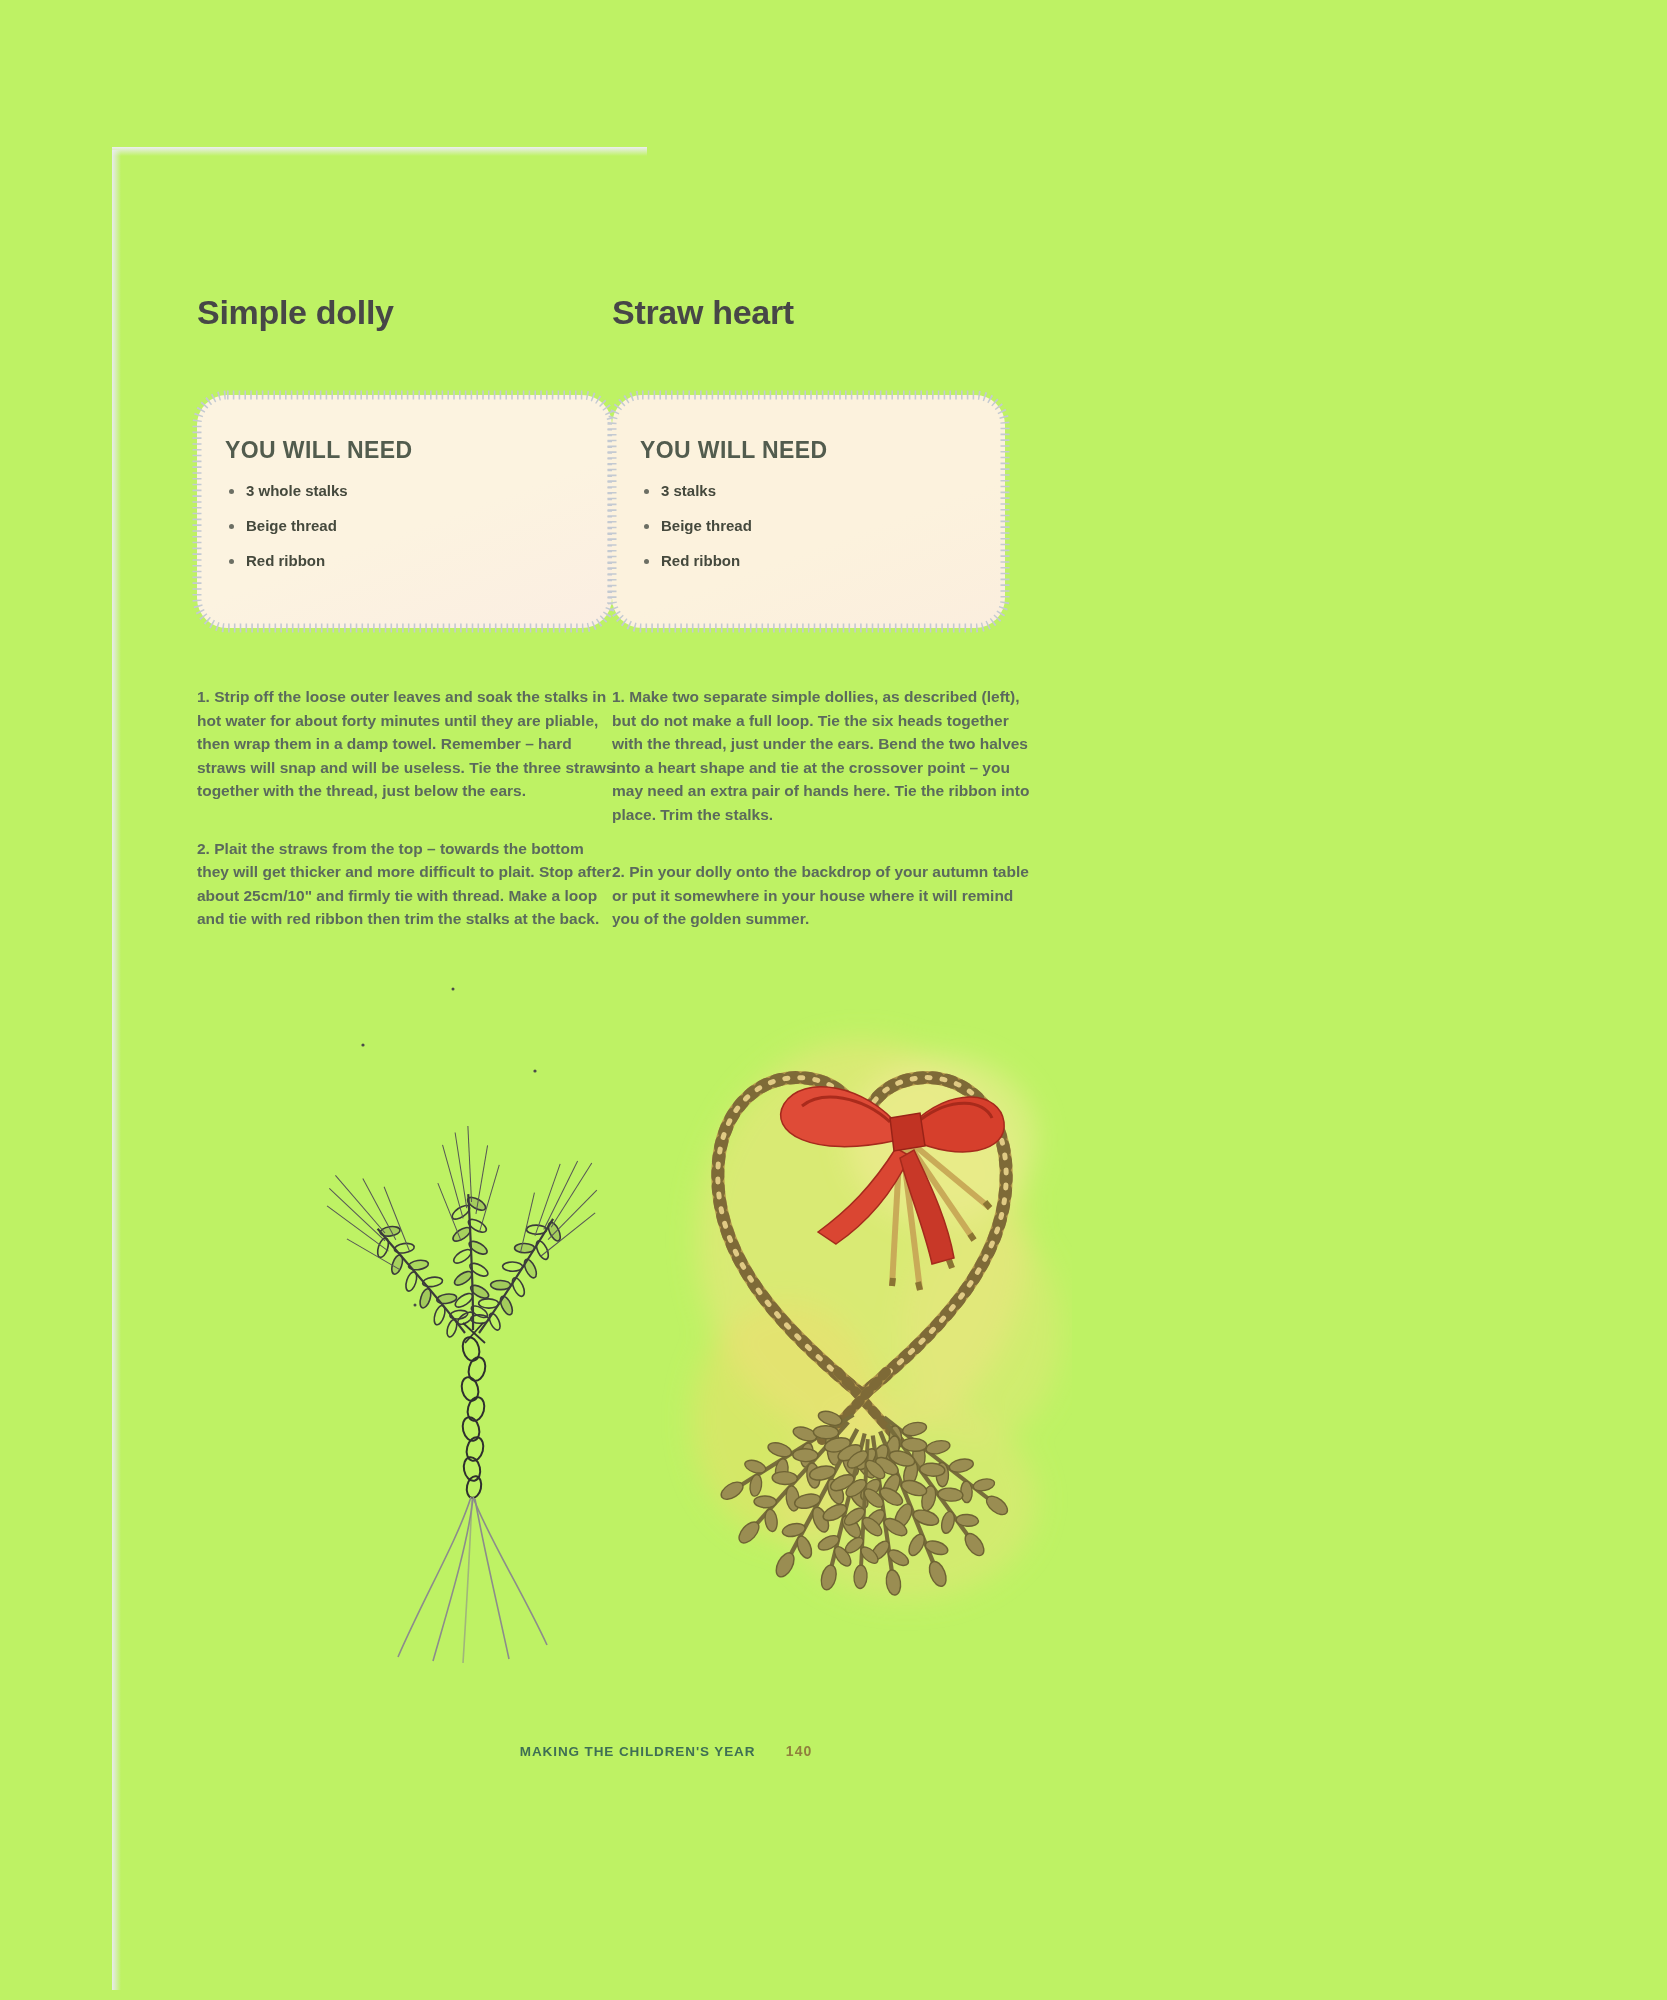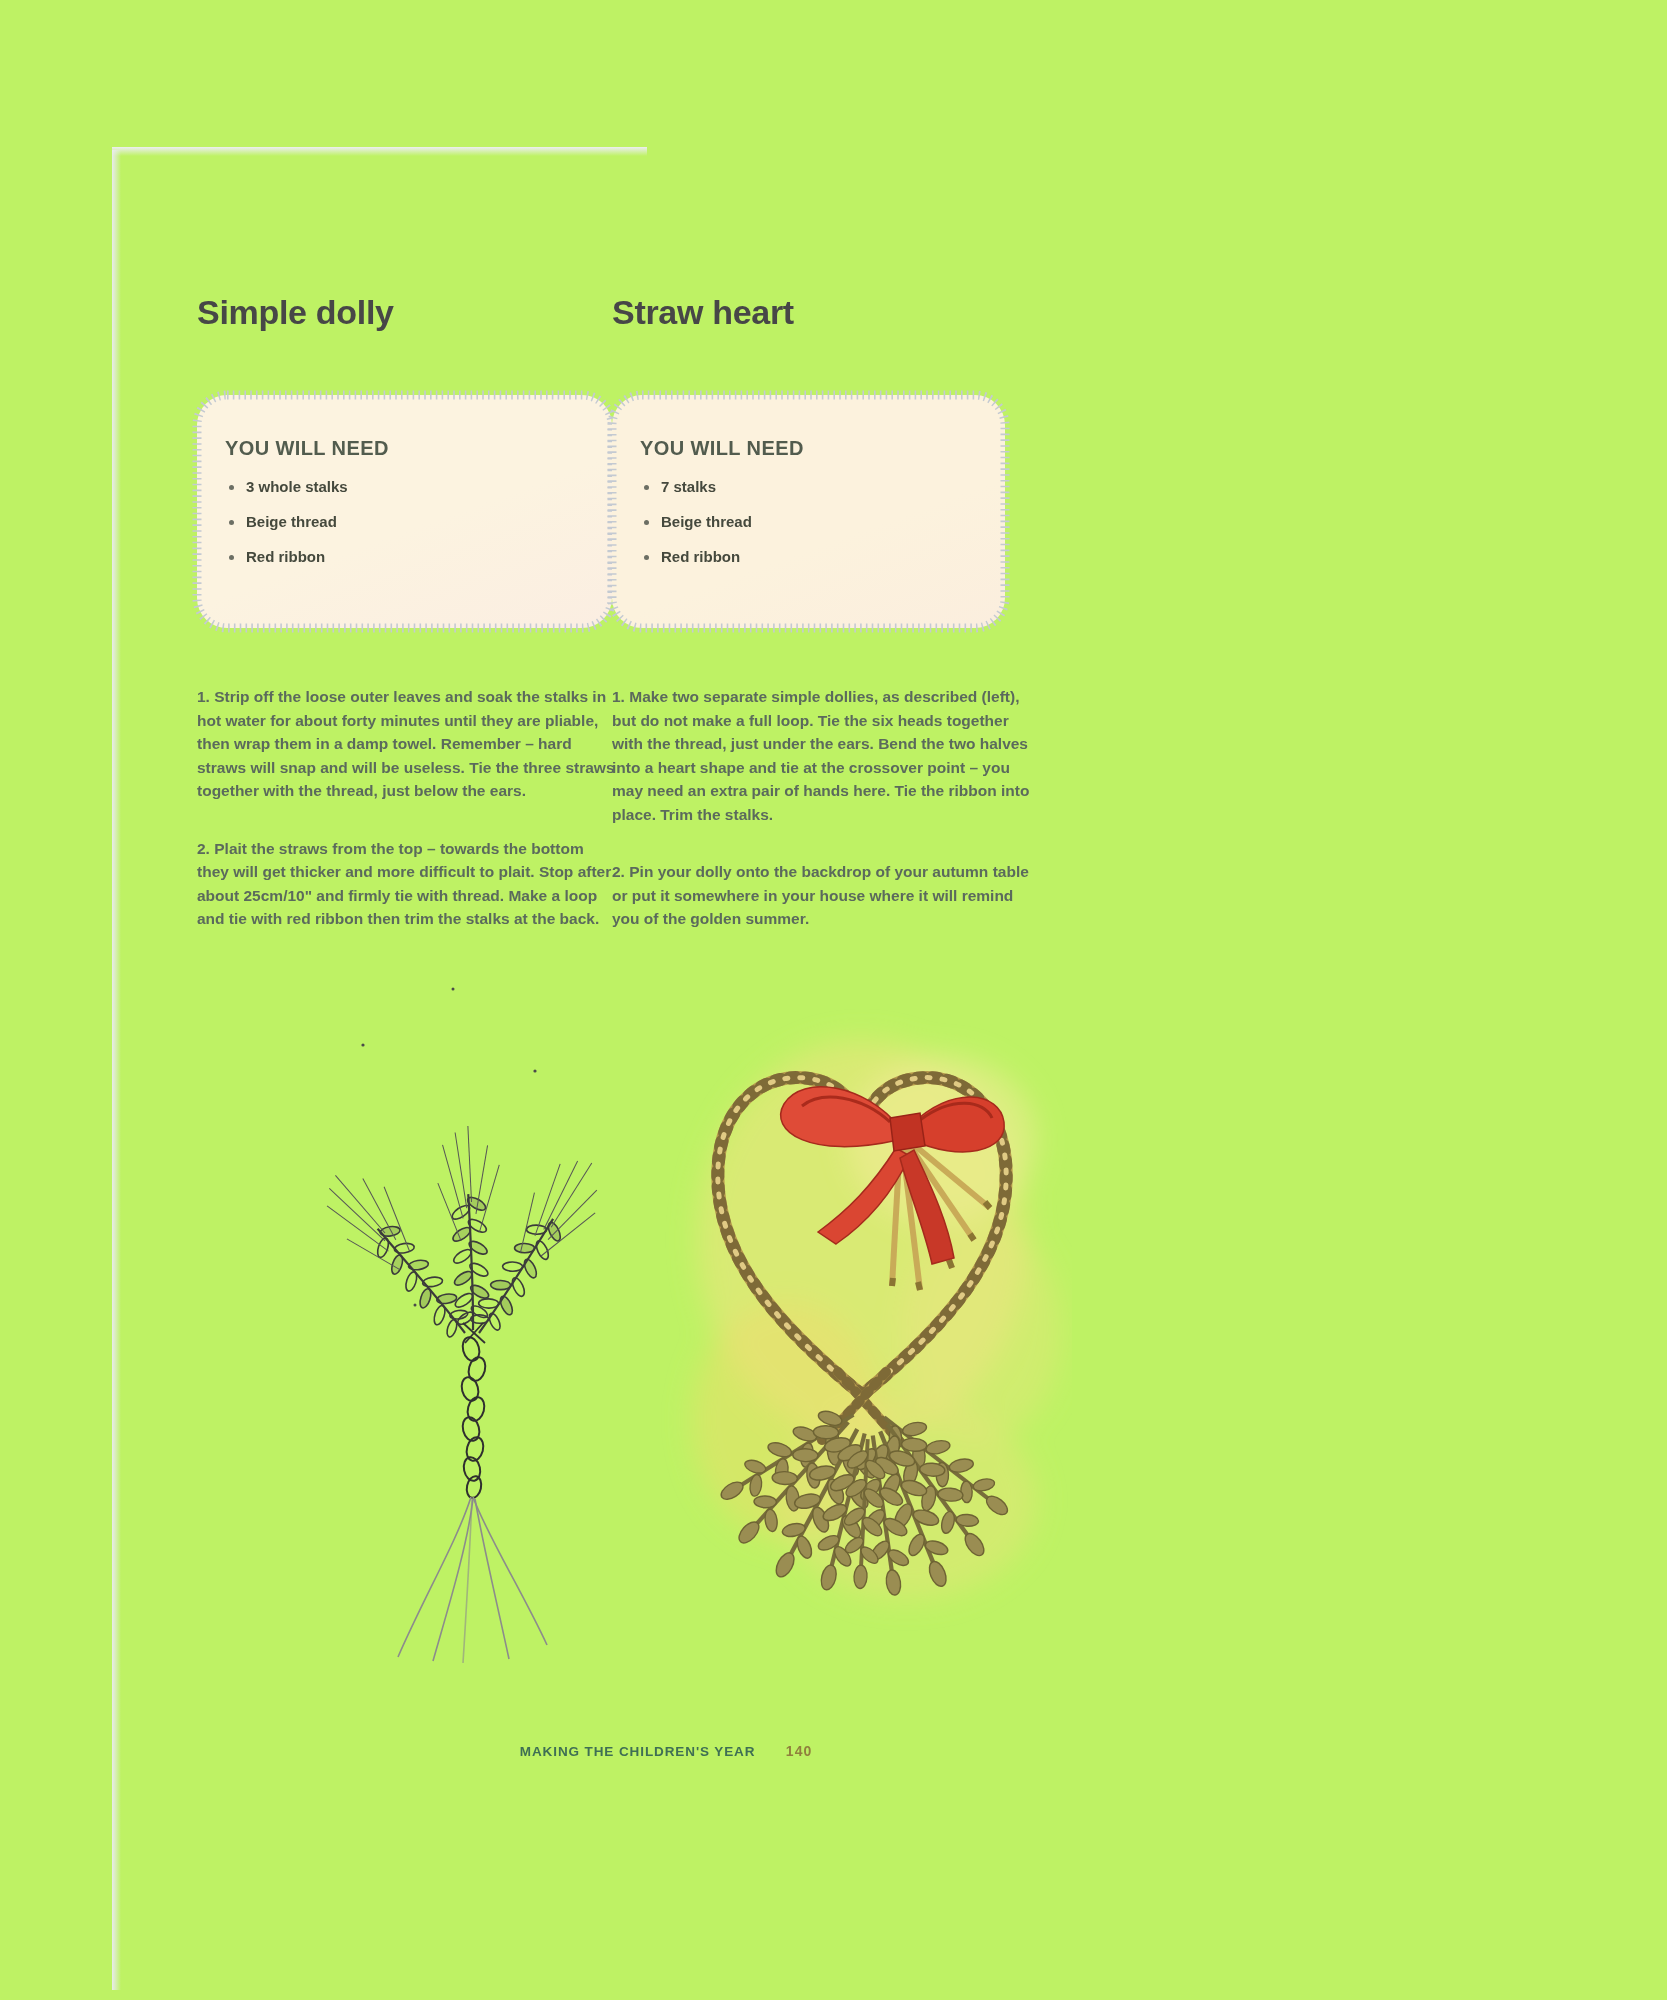--- a/index.html
+++ b/index.html
@@ -40,21 +40,21 @@
     background:linear-gradient(160deg,#fcf3e0 55%,#fbeee2 100%);
     box-sizing:border-box;
     padding:42px 24px 0 28px;
   }
   .col-left .need-box{width:415px;}
   .col-right .need-box{width:393px;background:linear-gradient(160deg,#fcf2dd 60%,#fbeede 100%);}
   .stitch{
     position:absolute;left:-8px;top:-8px;pointer-events:none;
   }
   .need-title{
-    font-size:20px;font-weight:700;color:#525c4e;letter-spacing:0.4px;
+    font-size:23px;font-weight:700;color:#525c4e;letter-spacing:0.4px;
   }
   .need-list{
     list-style:none;margin:16px 0 0 0;padding:0;
   }
   .need-list li{
     display:flex;align-items:center;
     margin:0 0 13px 0;line-height:22px;
   }
   .dot{
     width:5px;height:5px;border-radius:50%;
@@ -127,21 +127,21 @@
     <h2 class="section-title">Straw heart</h2>
 
     <div class="need-box">
       <svg class="stitch" width="409" height="249" aria-hidden="true">
         <rect x="8" y="8" width="393" height="233" rx="30" fill="none" stroke="#c4cad2" stroke-width="9" stroke-dasharray="1.6 4.2"></rect>
       </svg>
       <div class="need-title">YOU WILL NEED</div>
       <ul class="need-list">
         <li>
             <span class="dot"></span>
-            <span class="need-text">7 stalks</span>
+            <span class="need-text">3 stalks</span>
           </li>
         <li>
             <span class="dot"></span>
             <span class="need-text">Beige thread</span>
           </li>
         <li>
             <span class="dot"></span>
             <span class="need-text">Red ribbon</span>
           </li>
       </ul>

